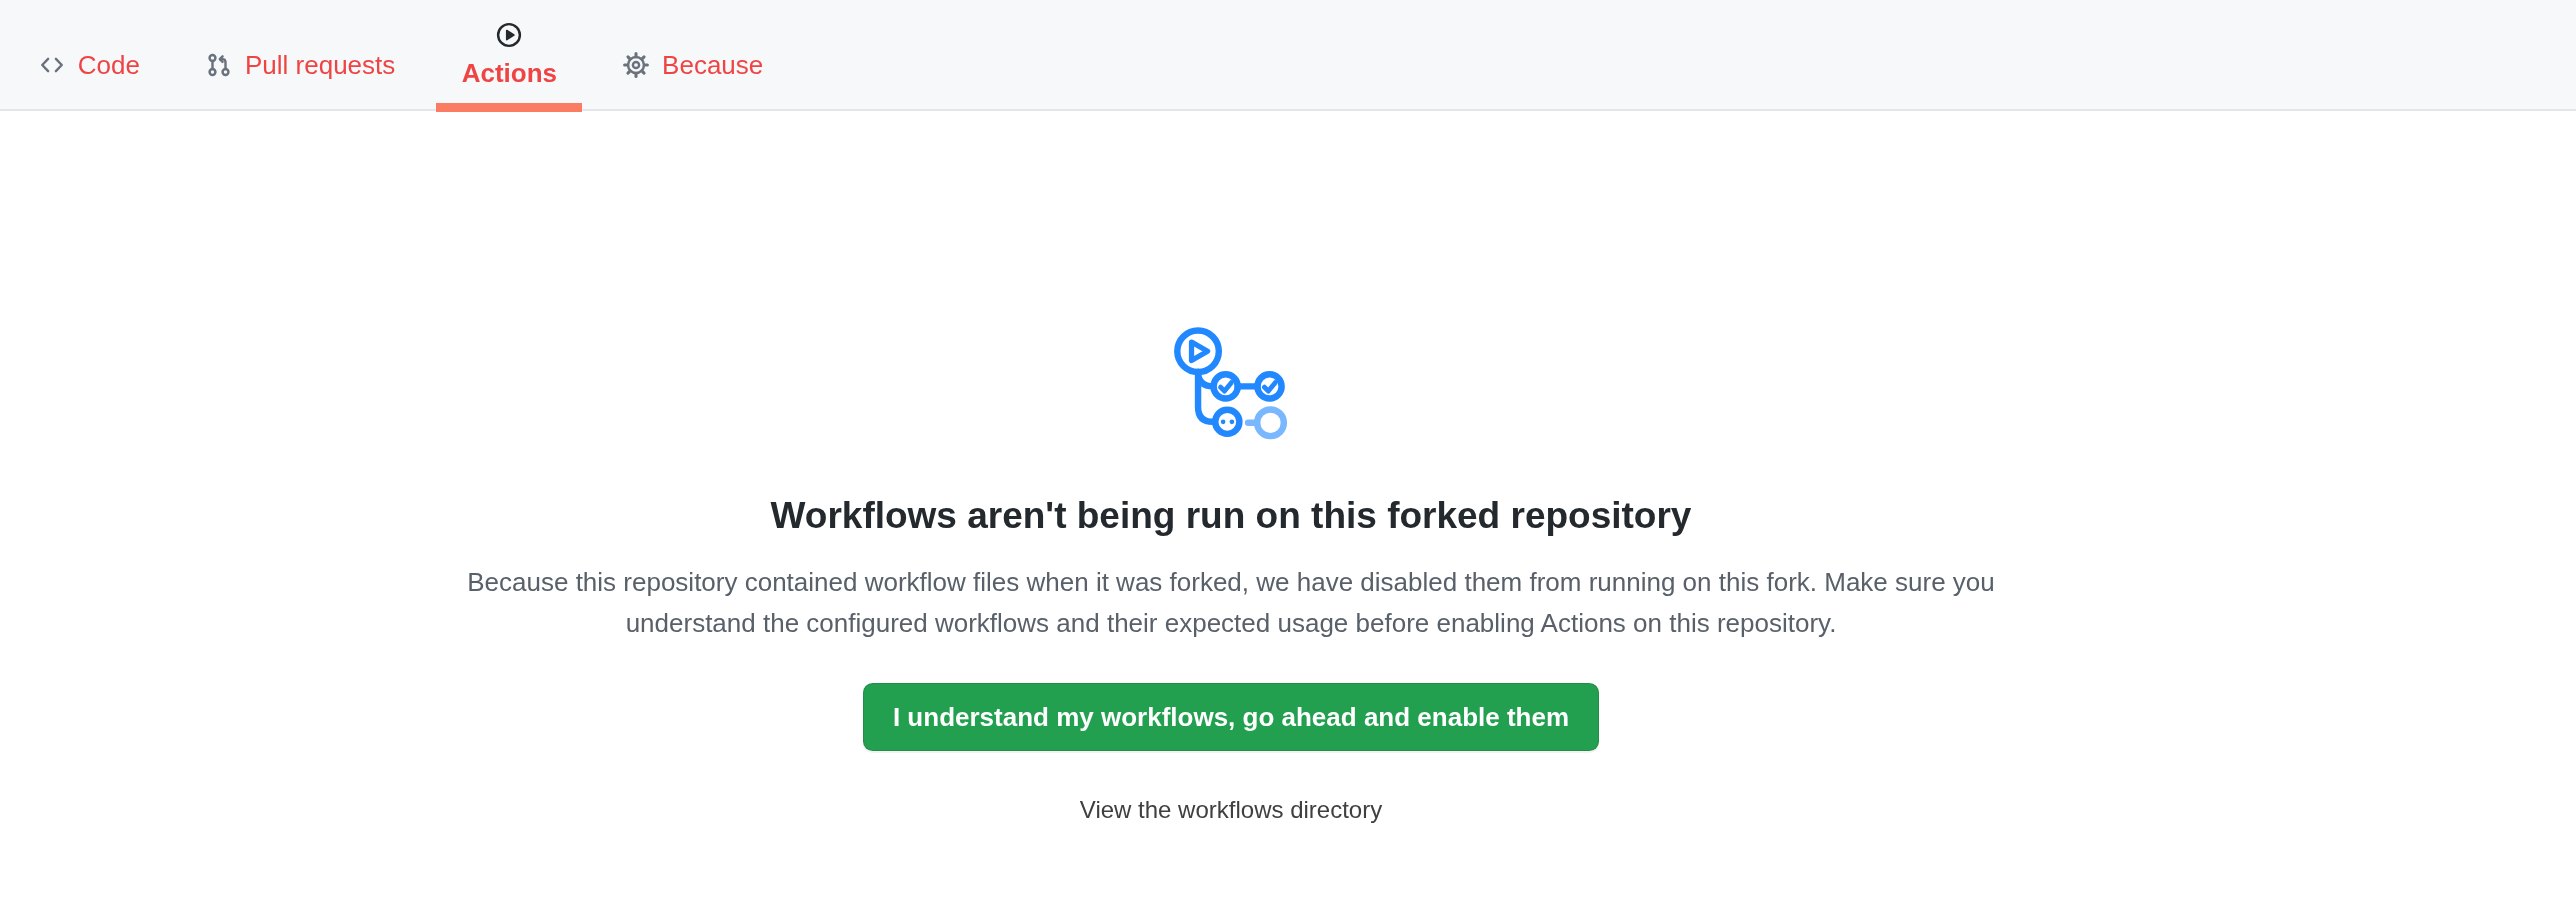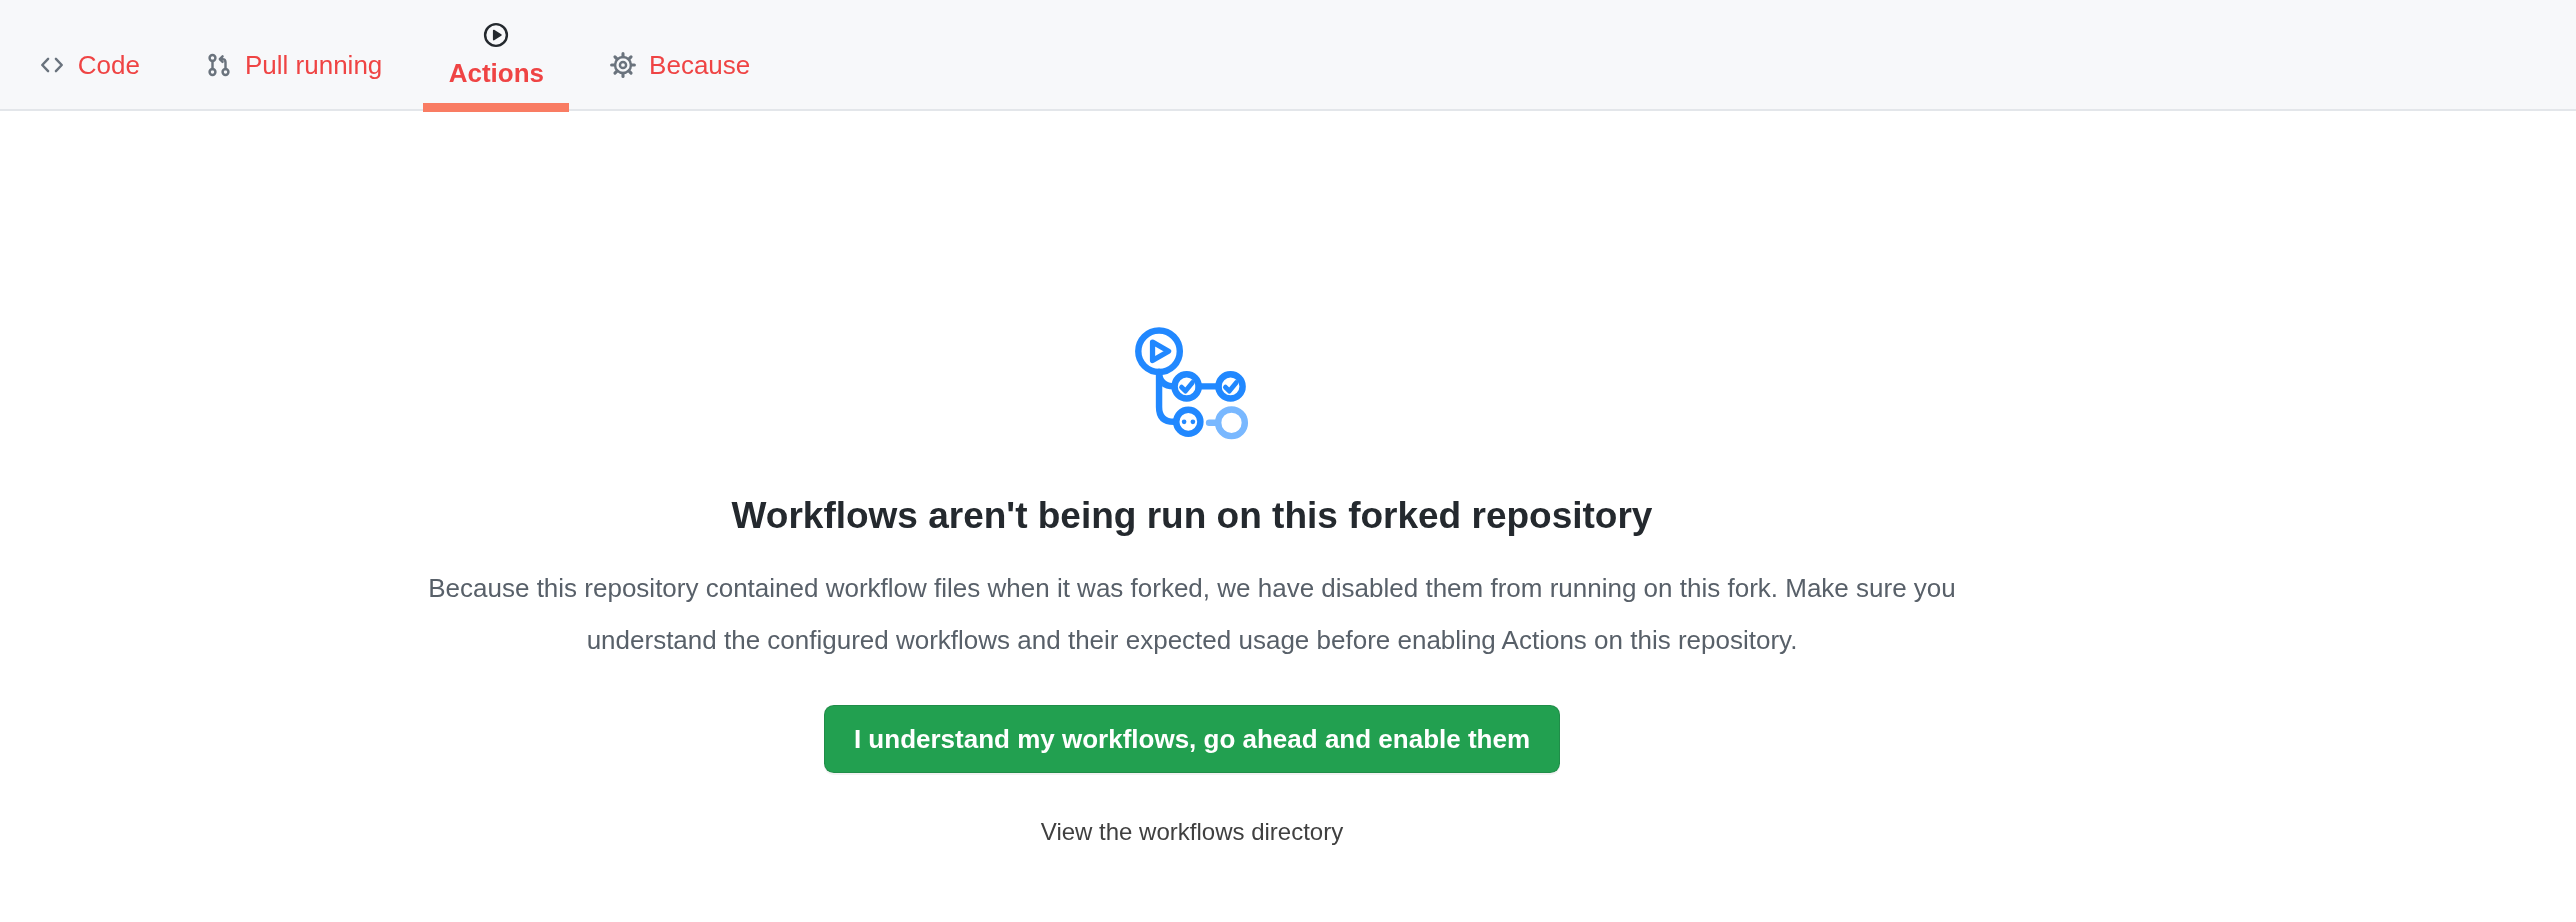--- a/index.html
+++ b/index.html
@@ -47,38 +47,39 @@
     right: 0;
     bottom: -2.9px;
     height: 8.8px;
     background: #f97c63;
   }
 
   
   .main {
     width: 2384px;
     text-align: center;
+    margin-left: 39px;
   }
   .workflow-icon {
     display: block;
     margin: 213px auto 0 auto;
   }
   .bs-heading {
     margin: 55px 0 0 0;
     font-size: 37px;
     line-height: 39px;
     font-weight: 700;
     color: #24292e;
   }
   .bs-desc {
     box-sizing: border-box;
     max-width: 1603px;
     margin: 27px auto 0 auto;
     font-size: 26px;
-    line-height: 52px;
+    line-height: 41px;
     color: #586069;
   }
   .bs-button {
     display: inline-block;
     margin-top: 39px;
     height: 68px;
     padding: 0 29px;
     background: #22a050;
     border: 1px solid rgba(27,31,35,0.15);
     border-radius: 9.8px;
@@ -115,21 +116,21 @@
 
   <div class="tab">
     <svg class="nav-icon" width="26" height="26" viewBox="0 0 16 16" fill="none" stroke="#6a737d" stroke-width="1.5" stroke-linecap="round" stroke-linejoin="round">
       <circle cx="4" cy="3.7" r="1.8"></circle>
       <path d="M4 5.5 V10.5"></path>
       <circle cx="4" cy="12.3" r="1.8"></circle>
       <circle cx="12" cy="12.3" r="1.8"></circle>
       <path d="M12 10.5 V6.3 Q12 4.4 10.1 4.4 H8.8"></path>
       <path d="M10.2 2.7 L8.5 4.4 L10.2 6.1"></path>
     </svg>
-    <span>Pull running</span>
+    <span>Pull requests</span>
   </div>
 
   <div class="tab tab--active">
     <svg class="nav-icon" width="26" height="26" viewBox="0 0 16 16" fill="none" stroke="#24292e" stroke-width="1.5" stroke-linecap="round" stroke-linejoin="round">
       <circle cx="8" cy="8" r="6.7"></circle>
       <path d="M6.6 5.2 L11 8 L6.6 10.8 Z" fill="#24292e" stroke-width="1"></path>
     </svg>
     <span>Actions</span>
   </div>
 

